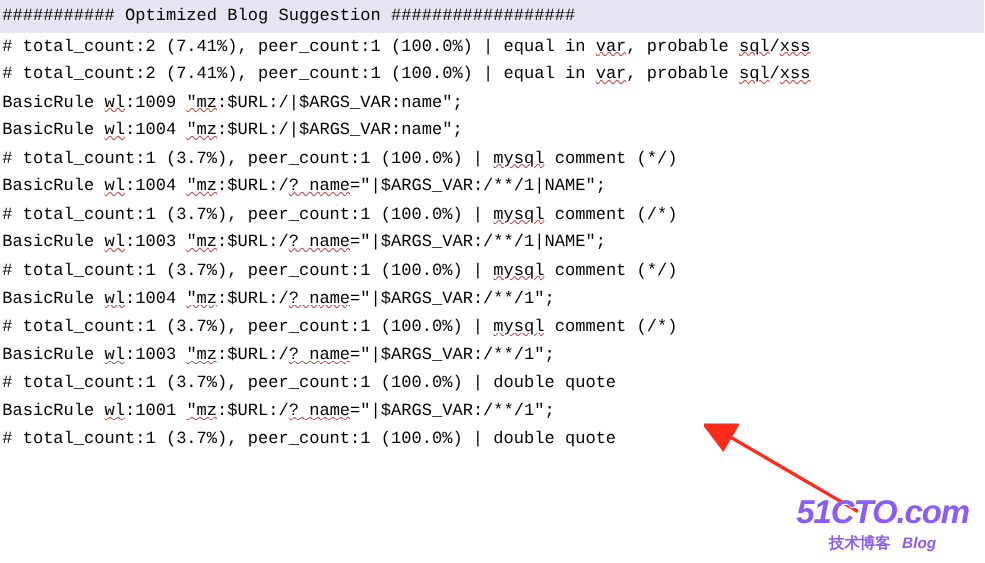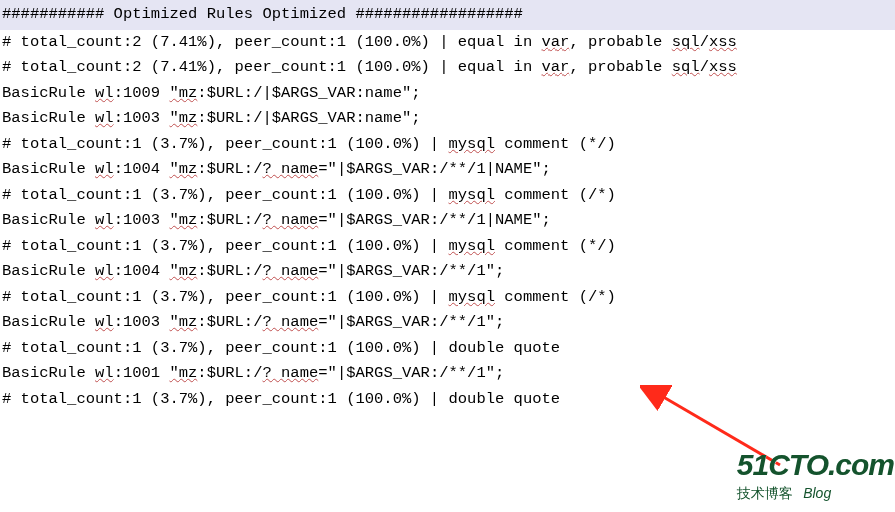--- a/index.html
+++ b/index.html
@@ -1,32 +1,32 @@
 <!DOCTYPE html>
 <html><head>
 <meta charset="utf-8">
 <style>
   html,body{margin:0;padding:0;background:#fff;width:895px;height:512px;overflow:hidden;font-family:"Courier New",Courier,monospace;font-size:15.5px;line-height:25.5px;color:#000;}
   .header{background:#e5e5f3;padding:2px 2px;white-space:pre;}
   .line{white-space:pre;padding:0 2px;}
   .wavy{text-decoration:underline wavy #c05050;text-decoration-thickness:1px;}
   .arrow{position:absolute;left:640px;top:385px;pointer-events:none;}
-  .wm{position:absolute;right:1px;bottom:6px;text-align:left;font-family:Arial,Helvetica,sans-serif;color:#14532d;text-shadow:0 1px 0 #fff;pointer-events:none;}
+  .wm{position:absolute;right:14px;bottom:6px;text-align:center;font-family:Arial,Helvetica,sans-serif;color:#8b5cf6;text-shadow:0 1px 0 #fff;pointer-events:none;}
   .wm .d{font-size:30px;font-style:italic;font-weight:bold;letter-spacing:-1px;line-height:1;}
-  .wm .s{font-size:14px;font-weight:normal;margin-top:28px;}
+  .wm .s{font-size:14px;font-weight:bold;margin-top:28px;}
 </style>
 </head>
 <body>
 
-<div class="header">########### Optimized Rules Optimized ##################</div>
+<div class="header">########### Optimized Blog Suggestion ##################</div>
 <div id="code">
     <div class="line"># total_count:2 (7.41%), peer_count:1 (100.0%) | equal in <span class="wavy">var</span>, probable <span class="wavy">sql</span>/<span class="wavy">xss</span></div>
     <div class="line"># total_count:2 (7.41%), peer_count:1 (100.0%) | equal in <span class="wavy">var</span>, probable <span class="wavy">sql</span>/<span class="wavy">xss</span></div>
     <div class="line">BasicRule <span class="wavy">wl</span>:1009 <span class="wavy">"mz</span>:$URL:/|$ARGS_VAR:name";</div>
-    <div class="line">BasicRule <span class="wavy">wl</span>:1003 <span class="wavy">"mz</span>:$URL:/|$ARGS_VAR:name";</div>
+    <div class="line">BasicRule <span class="wavy">wl</span>:1004 <span class="wavy">"mz</span>:$URL:/|$ARGS_VAR:name";</div>
     <div class="line"># total_count:1 (3.7%), peer_count:1 (100.0%) | <span class="wavy">mysql</span> comment (*/)</div>
     <div class="line">BasicRule <span class="wavy">wl</span>:1004 <span class="wavy">"mz</span>:$URL:/<span class="wavy">? name</span>="|$ARGS_VAR:/**/1|NAME";</div>
     <div class="line"># total_count:1 (3.7%), peer_count:1 (100.0%) | <span class="wavy">mysql</span> comment (/*)</div>
     <div class="line">BasicRule <span class="wavy">wl</span>:1003 <span class="wavy">"mz</span>:$URL:/<span class="wavy">? name</span>="|$ARGS_VAR:/**/1|NAME";</div>
     <div class="line"># total_count:1 (3.7%), peer_count:1 (100.0%) | <span class="wavy">mysql</span> comment (*/)</div>
     <div class="line">BasicRule <span class="wavy">wl</span>:1004 <span class="wavy">"mz</span>:$URL:/<span class="wavy">? name</span>="|$ARGS_VAR:/**/1";</div>
     <div class="line"># total_count:1 (3.7%), peer_count:1 (100.0%) | <span class="wavy">mysql</span> comment (/*)</div>
     <div class="line">BasicRule <span class="wavy">wl</span>:1003 <span class="wavy">"mz</span>:$URL:/<span class="wavy">? name</span>="|$ARGS_VAR:/**/1";</div>
     <div class="line"># total_count:1 (3.7%), peer_count:1 (100.0%) | double quote</div>
     <div class="line">BasicRule <span class="wavy">wl</span>:1001 <span class="wavy">"mz</span>:$URL:/<span class="wavy">? name</span>="|$ARGS_VAR:/**/1";</div>

